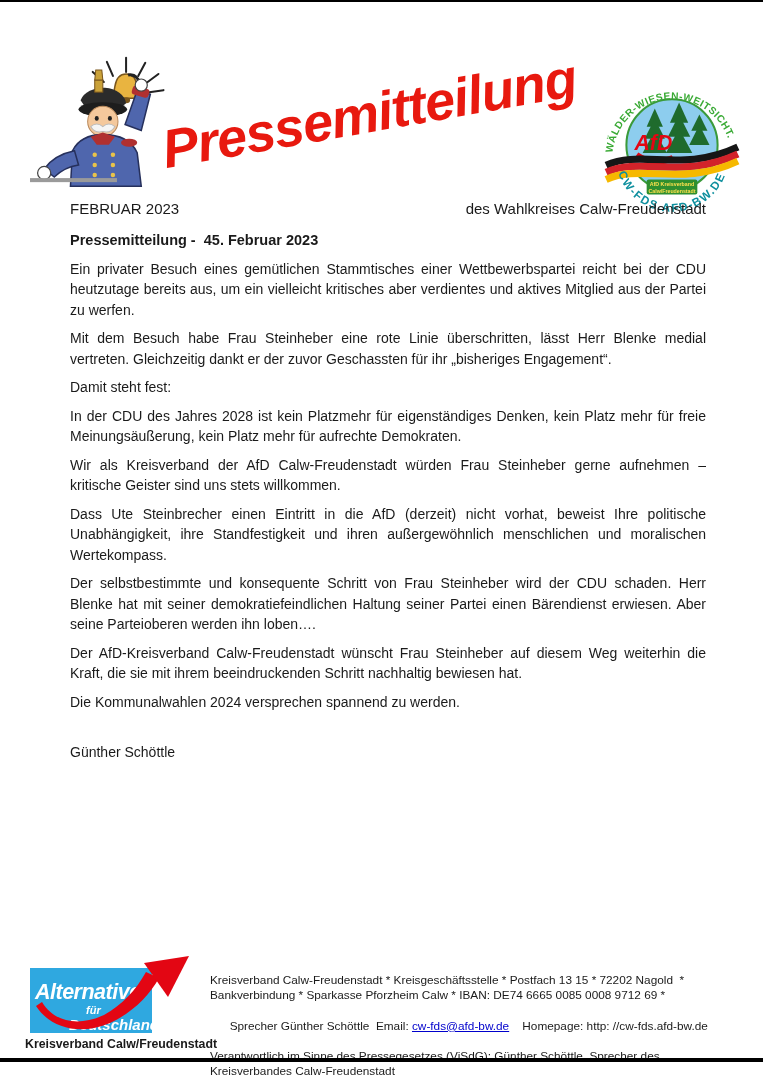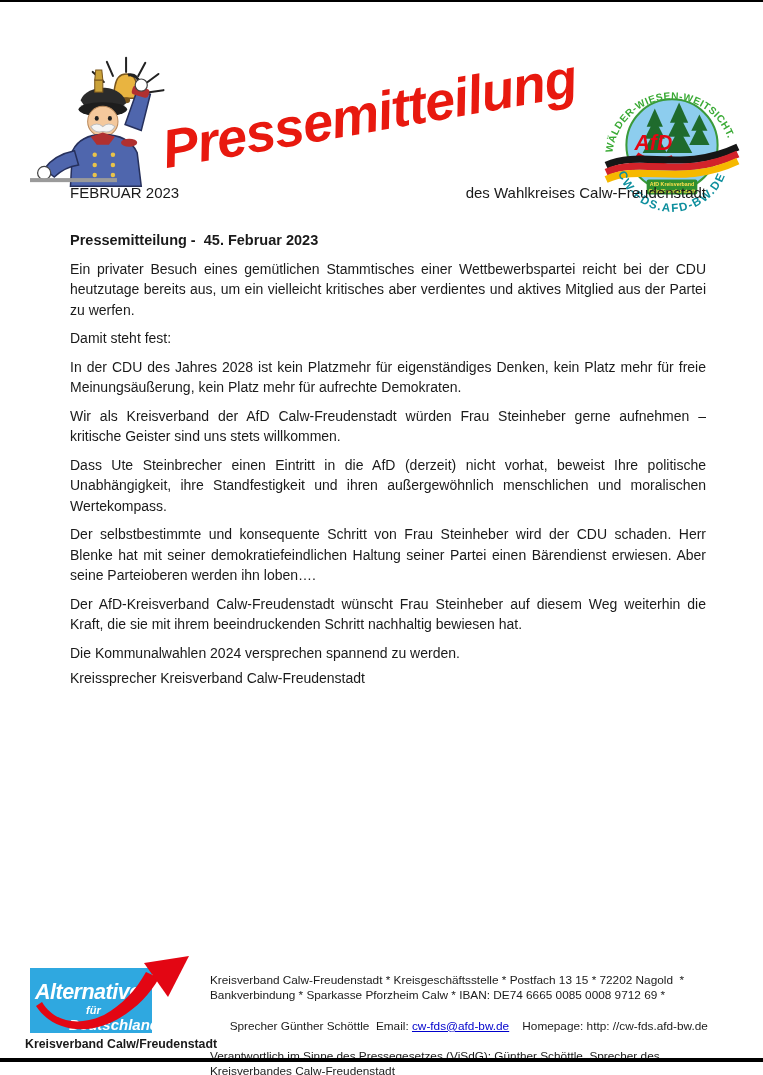--- a/index.html
+++ b/index.html
@@ -15,21 +15,21 @@
   .masthead-title{
     position:absolute;left:168px;top:118px;width:430px;
     font-size:54px;font-weight:bold;font-style:italic;letter-spacing:-1px;
     transform:rotate(-10deg);transform-origin:left bottom;white-space:nowrap;
   }
   .seal{position:absolute;left:596px;top:78px;width:152px;height:142px;}
   svg text{font-family:"Liberation Sans",sans-serif;}
 
   
   .dateline{
-    position:absolute;left:70px;top:184px;width:636px;
+    position:absolute;left:70px;top:200px;width:636px;
     display:flex;justify-content:space-between;font-size:15px;
   }
 
   
   .content{position:absolute;left:70px;top:231px;width:636px;}
   .heading{font-size:14.5px;font-weight:bold;line-height:19.5px;white-space:pre-wrap;}
   .content p{
     margin:8px 0 0 0;font-size:14px;line-height:20.5px;text-align:justify;
   }
   .content p.first{}
@@ -133,29 +133,30 @@
 
   <div class="dateline">
     <span>FEBRUAR 2023</span>
     <span>des Wahlkreises Calw-Freudenstadt</span>
   </div>
 
   <div class="content">
     <div class="heading">Pressemitteilung -  45. Februar 2023</div>
 
     <p class="first">Ein privater Besuch eines gemütlichen Stammtisches einer Wettbewerbspartei reicht bei der CDU heutzutage bereits aus, um ein vielleicht kritisches aber verdientes und aktives Mitglied aus der Partei zu werfen.</p>
+    <p>Mit dem Besuch habe Frau Steinheber eine rote Linie überschritten, lässt Herr Blenke medial vertreten. Gleichzeitig dankt er der zuvor Geschassten für ihr „bisheriges Engagement“.</p>
     <p>Damit steht fest:</p>
     <p>In der CDU des Jahres 2028 ist kein Platzmehr für eigenständiges Denken, kein Platz mehr für freie Meinungsäußerung, kein Platz mehr für aufrechte Demokraten.</p>
     <p>Wir als Kreisverband der AfD Calw-Freudenstadt würden Frau Steinheber gerne aufnehmen – kritische Geister sind uns stets willkommen.</p>
     <p>Dass Ute Steinbrecher einen Eintritt in die AfD (derzeit) nicht vorhat, beweist Ihre politische Unabhängigkeit, ihre Standfestigkeit und ihren außergewöhnlich menschlichen und moralischen Wertekompass.</p>
     <p>Der selbstbestimmte und konsequente Schritt von Frau Steinheber wird der CDU schaden. Herr Blenke hat mit seiner demokratiefeindlichen Haltung seiner Partei einen Bärendienst erwiesen. Aber seine Parteioberen werden ihn loben….</p>
     <p>Der AfD-Kreisverband Calw-Freudenstadt wünscht Frau Steinheber auf diesem Weg weiterhin die Kraft, die sie mit ihrem beeindruckenden Schritt nachhaltig bewiesen hat.</p>
     <p>Die Kommunalwahlen 2024 versprechen spannend zu werden.</p>
 
-    <p class="sig-role">Kreissprecher Kreisverband Calw-Freudenstadt</p>
+    <p class="sig-name">Günther Schöttle</p>
   </div>
 
   <svg class="footer-logo" viewBox="0 0 178 92" aria-hidden="true">
     <rect x="8" y="14" width="122" height="65" fill="#2fa8e0"></rect>
     <text x="13" y="45" font-size="21.5" font-weight="bold" font-style="italic" fill="#ffffff" letter-spacing="-0.5">Alternative</text>
     <text x="64" y="60" font-size="11" font-weight="bold" font-style="italic" fill="#ffffff">für</text>
     <text x="47" y="76" font-size="15" font-weight="bold" font-style="italic" fill="#ffffff">Deutschland</text>
     <g fill="#e30613">
       <path d="M14 52 C 28 74 58 82 88 69 C 110 59 127 42 137 24 L 124 18 C 114 36 100 51 82 61 C 56 73 32 68 20 48 Z"></path>
       <polygon points="122,9 167,2 146,43"></polygon>

